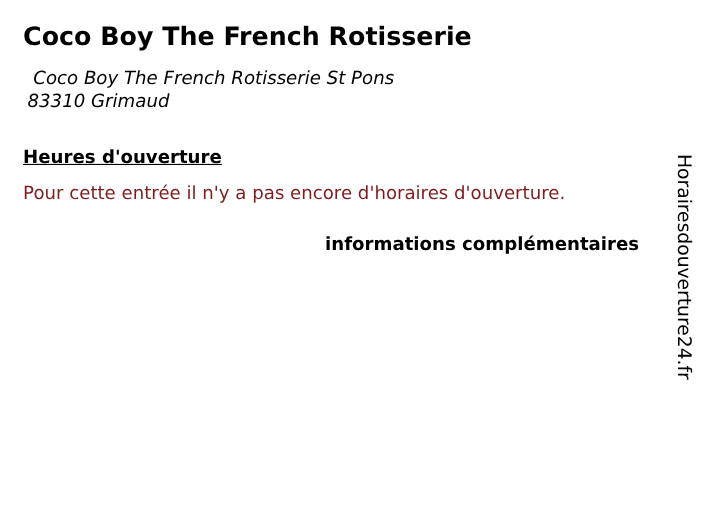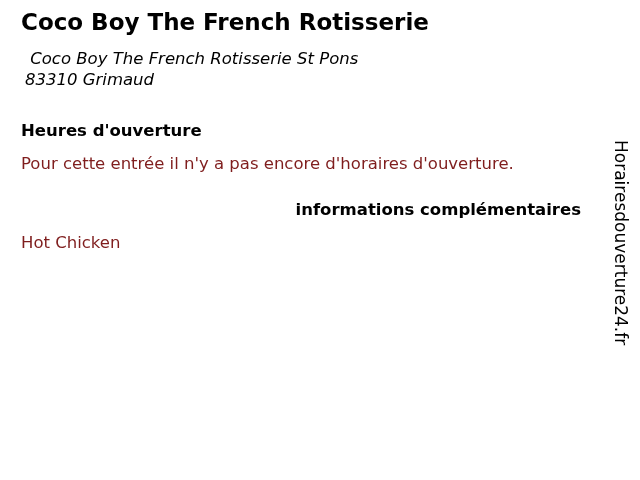--- a/index.html
+++ b/index.html
@@ -18,21 +18,21 @@
 
   #page {
     position: absolute;
     inset: 0;
     background: #ffffff;
   }
 
   .content {
     position: absolute;
     left: 21px;
-    top: 0;
+    top: 12px;
     width: 560px;
   }
 
   .venue-title {
     font-size: 23px;
     font-weight: bold;
     line-height: 1.1;
     letter-spacing: 0px;
     margin: 0;
     padding-top: 10px;
@@ -65,21 +65,21 @@
 
   .section-body {
     font-size: 16.5px;
     font-weight: normal;
     line-height: 1.2;
     margin: 0;
     color: #7f1d1d;
     white-space: nowrap;
   }
 
-  .sec-hours-heading { padding-top: 28px; }
+  .sec-hours-heading { padding-top: 28px; text-decoration: underline; }
   .sec-hours-body    { padding-top: 13px; }
   .sec-extra-heading { padding-top: 27px; text-align: right; }
   .sec-extra-body    { padding-top: 13px; }
 
   .watermark {
     position: absolute;
     top: 140px;
     left: 612px;
     font-size: 17px;
     line-height: 1;
@@ -105,19 +105,18 @@
       <span class="address-line"> Coco Boy The French Rotisserie St Pons</span>
       <span class="address-line">83310 Grimaud</span>
     </div>
 
     <h2 class="section-heading sec-hours-heading">Heures d'ouverture</h2>
 
     <p class="section-body sec-hours-body">Pour cette entrée il n'y a pas encore d'horaires d'ouverture.</p>
 
     <h2 class="section-heading sec-extra-heading">informations complémentaires</h2>
 
-    <p class="section-body sec-extra-body">Hot Chicken</p>
 
   </div>
 
   <div class="watermark">Horairesdouverture24.fr</div>
 
 </div>
 
 </body></html>

